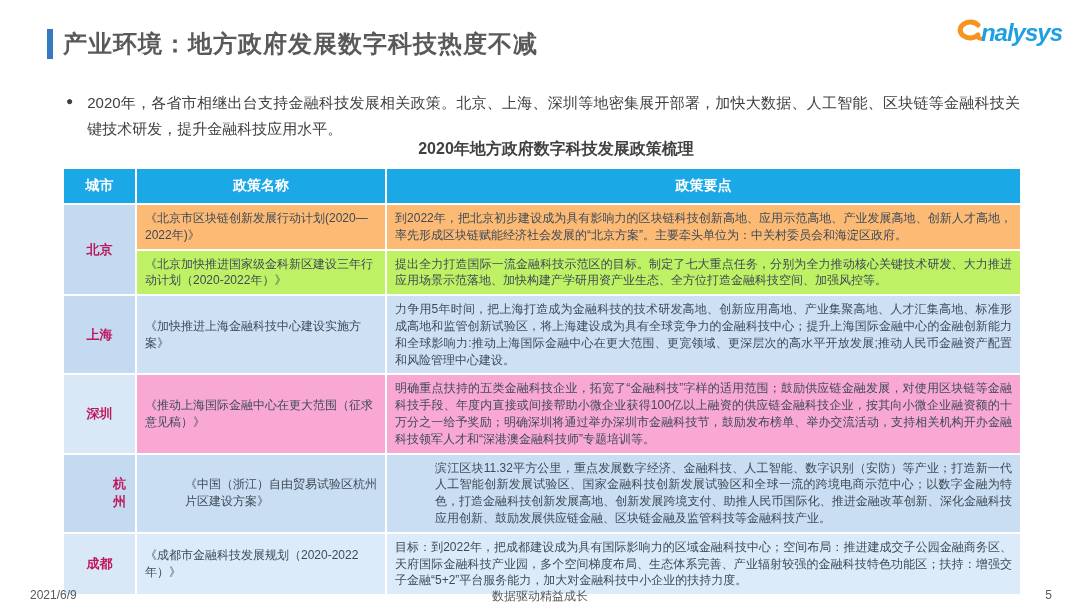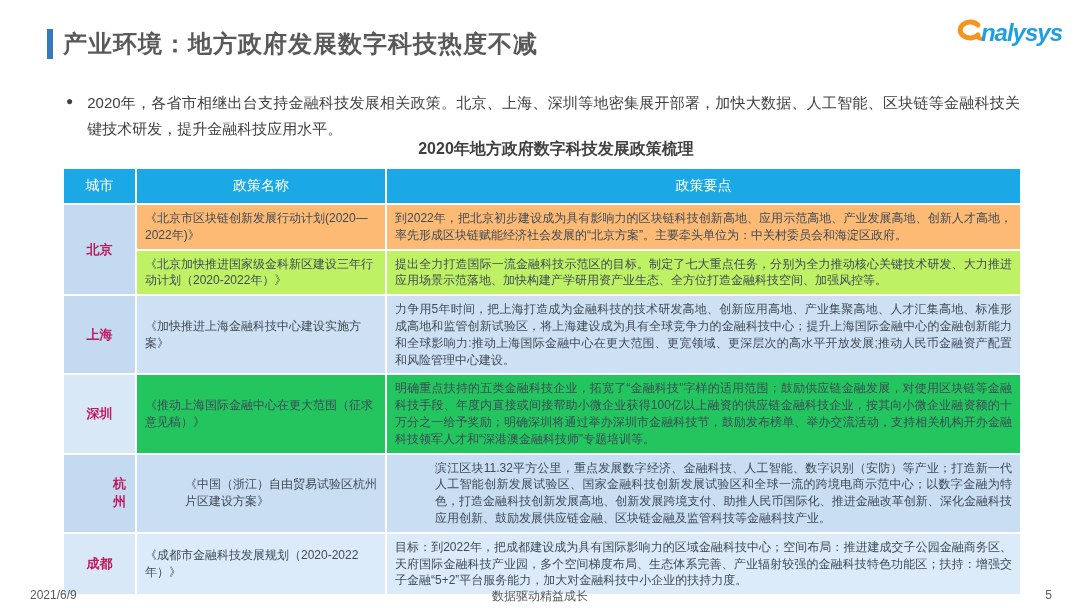--- a/index.html
+++ b/index.html
@@ -26,35 +26,35 @@
   .table-title { position: absolute; left: 16px; top: 139px; width: 100%; text-align: center;
     font-size: 16px; font-weight: bold; color: #404040; }
   table.policy-table {
     position: absolute; left: 62px; top: 167px; width: 958px;
     border-collapse: collapse; table-layout: fixed;
   }
   .policy-table col.c-city { width: 73px; }
   .policy-table col.c-name { width: 250px; }
   .policy-table col.c-points { width: 635px; }
   .policy-table th {
-    background: #1BA8E6; color: #ffffff; font-size: 14px; font-weight: normal;
+    background: #1BA8E6; color: #ffffff; font-size: 14px; font-weight: bold;
     padding: 8px 4px; border: 2px solid #ffffff; text-align: center;
   }
   .policy-table td {
     border: 2px solid #ffffff; vertical-align: middle;
     font-size: 12px; color: #3E4A58; line-height: 1.4; padding: 5px 8px;
   }
   td.city-cell { text-align: center; font-size: 13px; font-weight: bold; color: #be185d; }
   td.name-cell { text-align: left; }
   td.points-cell { text-align: left; text-align: justify; }
   
   .row-bj1 td { background: #fdba74; }
   .row-bj2 td { background: #bef264; }
   .row-sh  td { background: #CEE1F4; }
-  .row-sz  td { background: #22c55e; }
+  .row-sz  td { background: #f9a8d4; }
   .row-hz  td { background: #CADEF3; padding-left: 48px; }
   .row-cd  td { background: #DCEBF9; }
   td.city-dark  { background: #C3DAF1 !important; }
   td.city-light { background: #D9E8F7 !important; }
   
   .watermark {
     position: absolute; left: 560px; top: 290px; width: 250px; height: 250px;
     border: 26px solid rgba(30,159,224,0.07); border-radius: 50%;
     border-top-color: transparent; transform: rotate(-35deg); pointer-events: none;
   }

